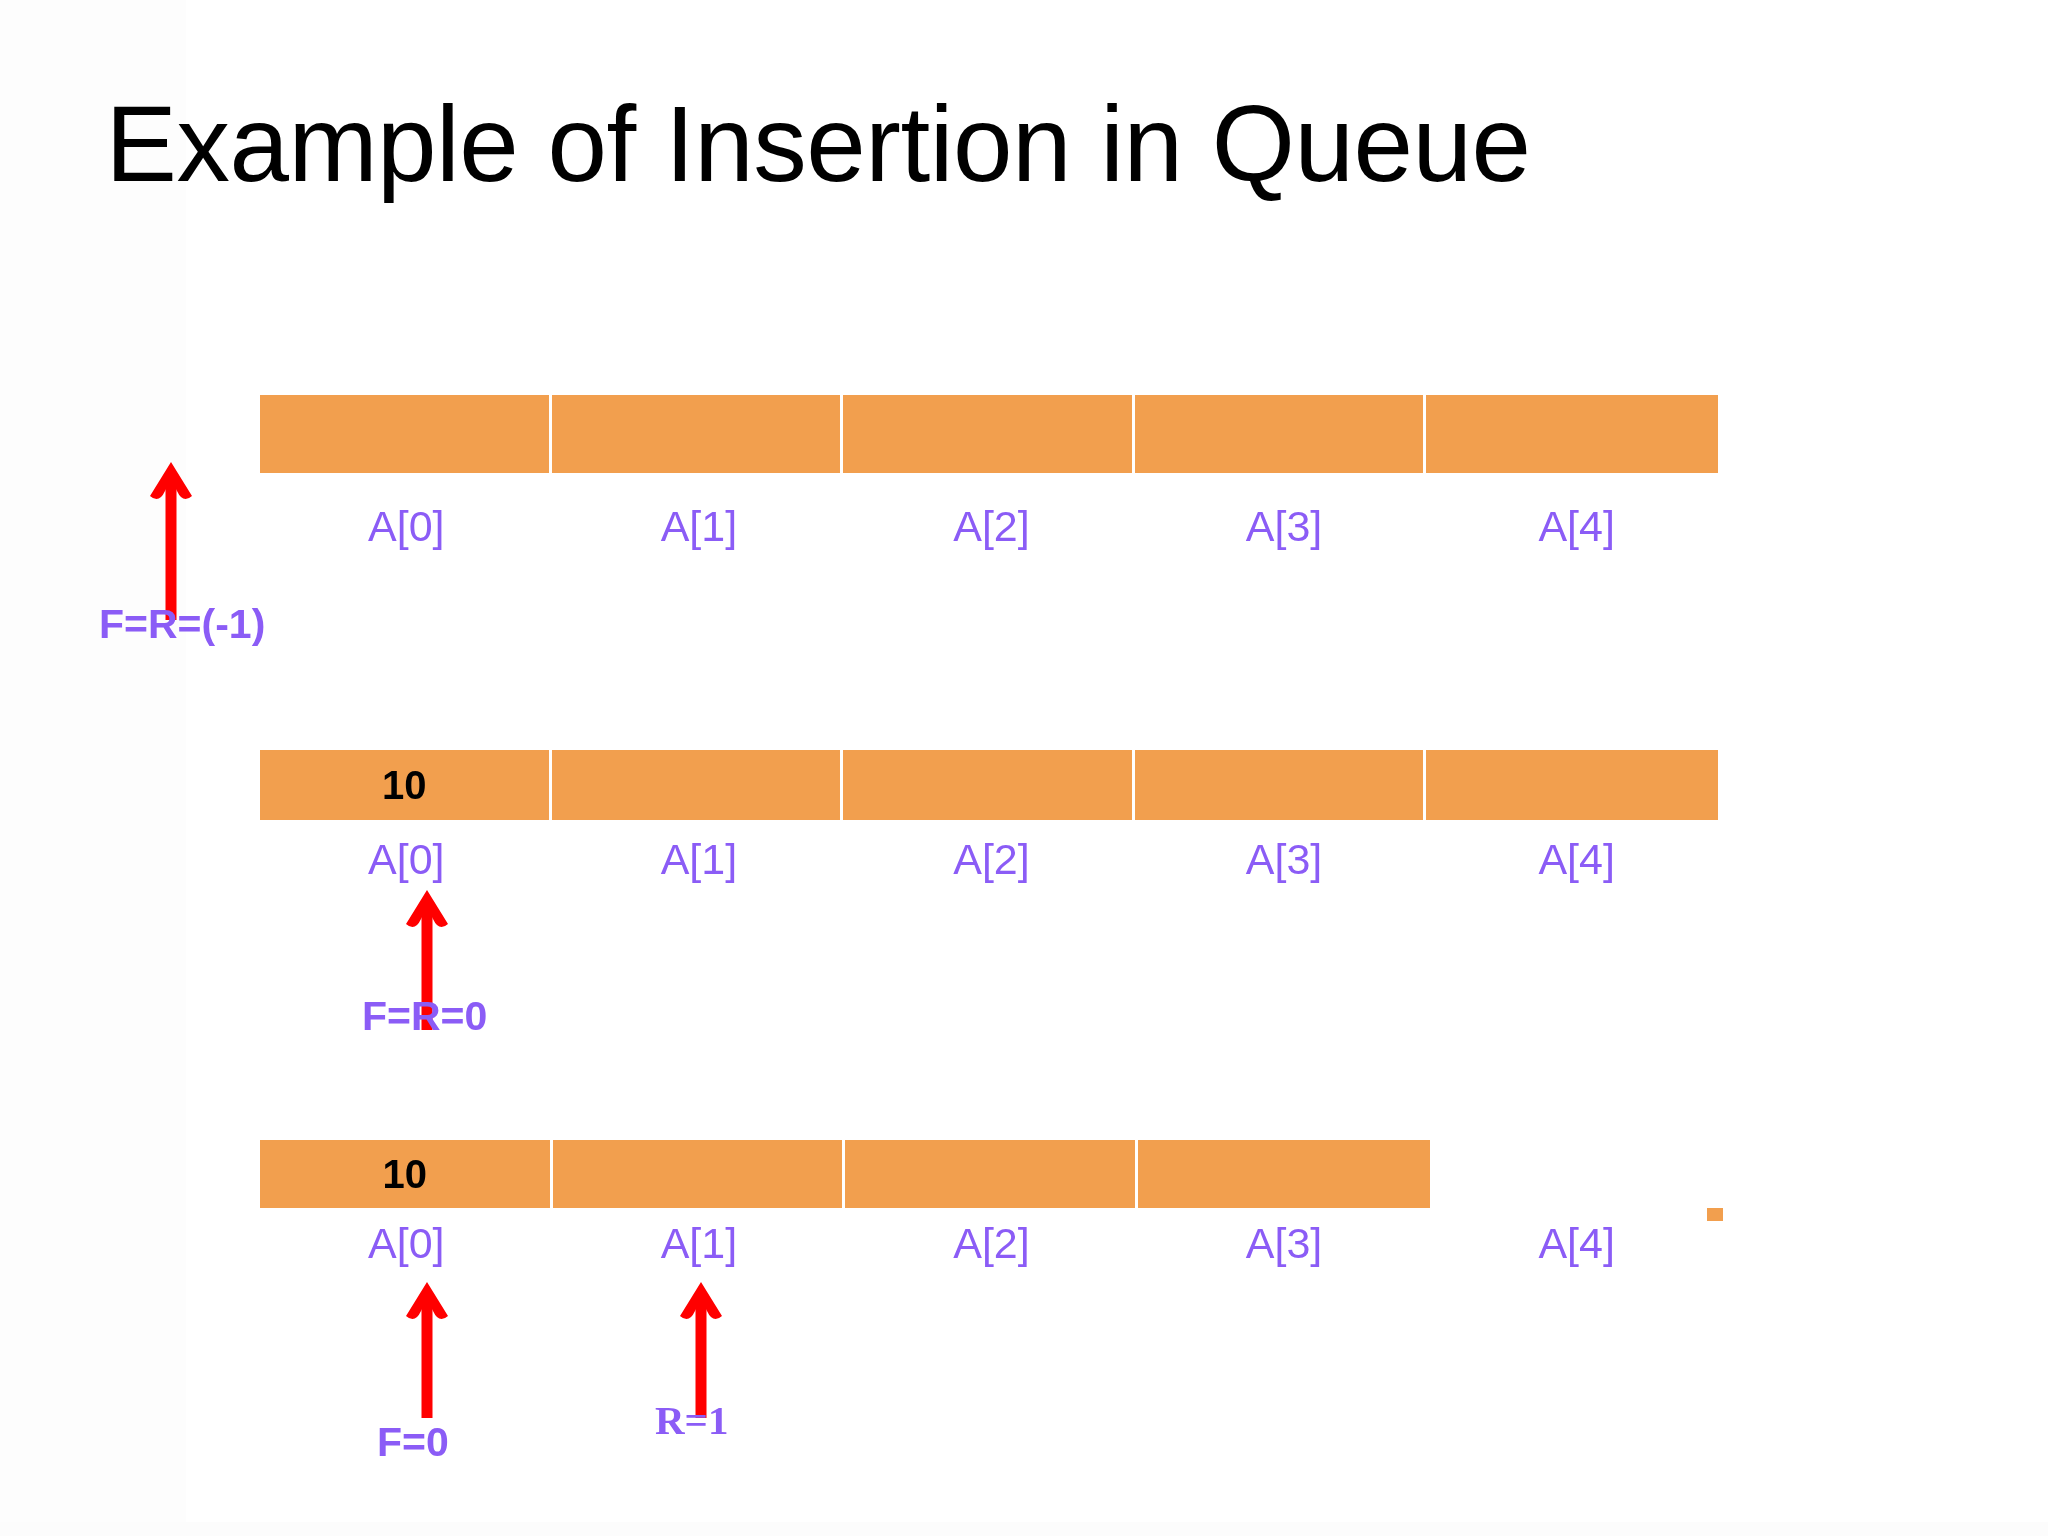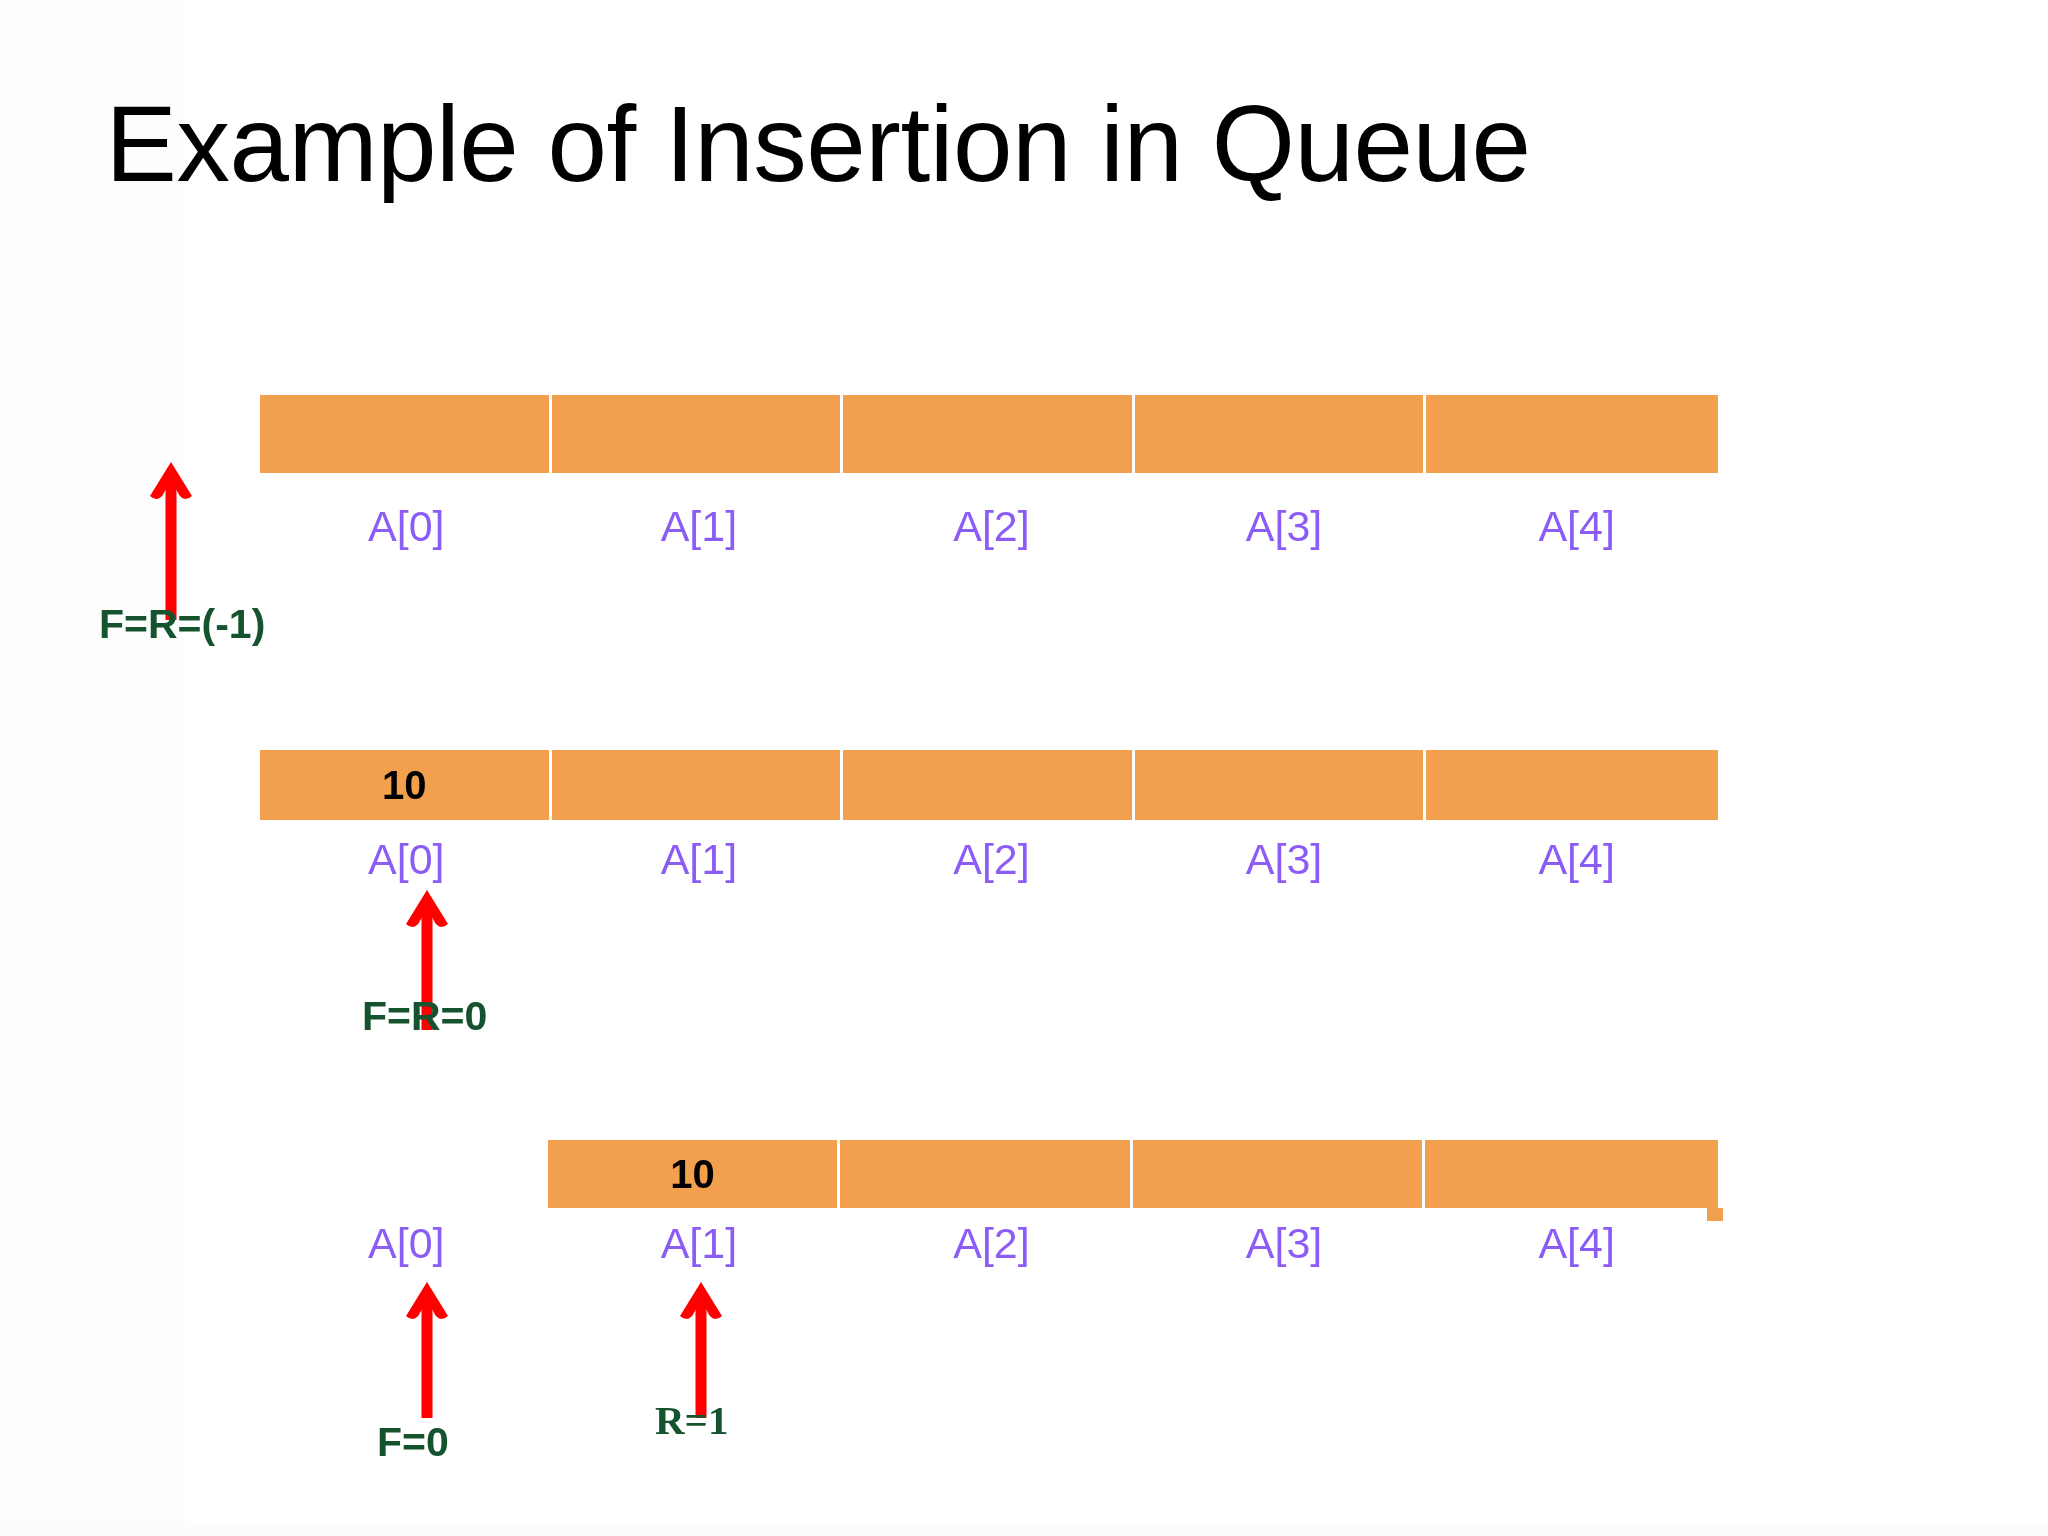--- a/index.html
+++ b/index.html
@@ -58,21 +58,20 @@
     letter-spacing: -0.5px;
     white-space: nowrap;
   }
 
   
   .array-row {
     position: absolute;
     display: flex;
     left: 260px;
     width: 1458px;
-    justify-content: flex-end;
   }
   .cell {
     position: relative;
     height: 78px;
     background: #F29F4E;
     box-sizing: border-box;
     border-right: 3px solid #ffffff;
     display: flex;
     align-items: center;
     justify-content: center;
@@ -133,21 +132,21 @@
     position: absolute;
     width: 54px;
   }
   .arrow svg { display: block; }
 
   
   .pointer-label {
     position: absolute;
     font-size: 41px;
     font-weight: bold;
-    color: #14532d;
+    color: #8b5cf6;
     line-height: 1;
     white-space: nowrap;
   }
 
   #arrow-fr-neg1  { left: 144px;  top: 460px; height: 160px; }
   #label-fr-neg1  { left: 99px;   top: 604px; }
 
   #arrow-fr-0     { left: 400px;  top: 888px; height: 142px; }
   #label-fr-0     { left: 362px;  top: 996px; }
 

